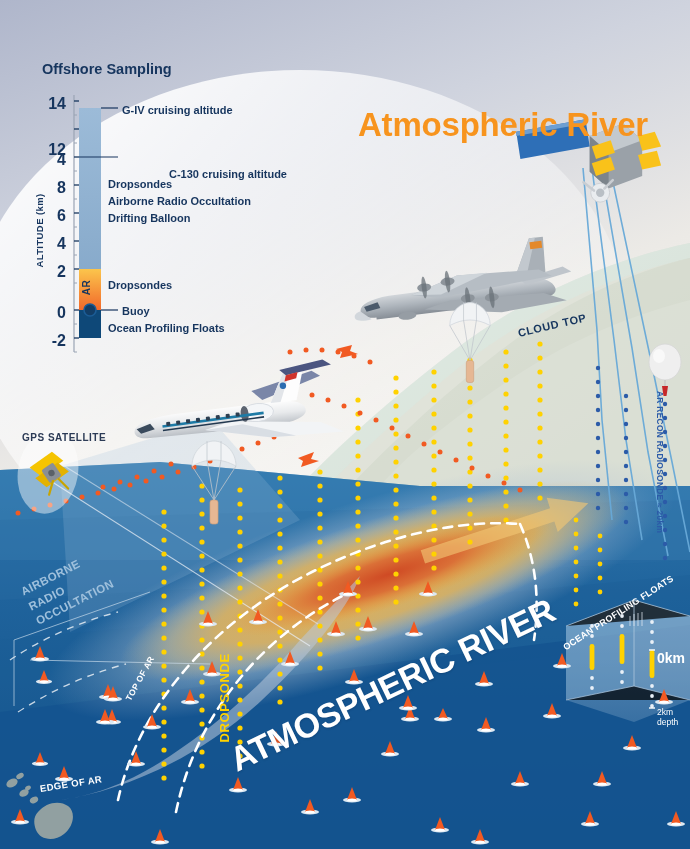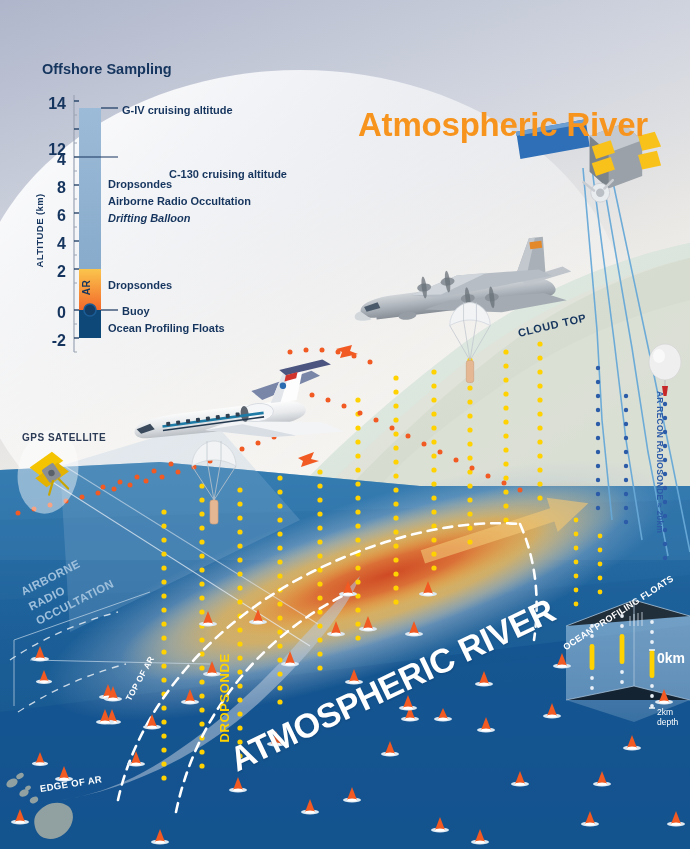--- a/index.html
+++ b/index.html
@@ -1002,21 +1002,21 @@
 <div class="htext axis-num" style="left:44px;top:304px;">0</div>
 <div class="htext axis-num" style="left:40px;top:332px;width:26px;">-2</div>
 
 <div class="htext" id="alt-axis-label">ALTITUDE (km)</div>
 <div class="htext" id="ar-band-text">AR</div>
 
 <div class="htext lgd-label" style="left:122px;top:104px;">G-IV cruising altitude</div>
 <div class="htext lgd-label" style="left:122px;top:168px;margin-left:47px;">C-130 cruising altitude</div>
 <div class="htext lgd-label" style="left:108px;top:178px;">Dropsondes</div>
 <div class="htext lgd-label" style="left:108px;top:195px;">Airborne Radio Occultation</div>
-<div class="htext lgd-label" style="left:108px;top:212px;font-style:italic;">Drifting Balloon</div>
+<div class="htext lgd-label" style="left:108px;top:212px;">Drifting Balloon</div>
 <div class="htext lgd-label" style="left:108px;top:279px;">Dropsondes</div>
 <div class="htext lgd-label" style="left:122px;top:305px;">Buoy</div>
 <div class="htext lgd-label" style="left:108px;top:322px;">Ocean Profiling Floats</div>
 
 <div class="htext" id="lbl-gps">GPS SATELLITE</div>
 <div class="htext" id="lbl-cloudtop">CLOUD TOP</div>
 <div class="htext" id="lbl-aro" style="white-space:pre;">AIRBORNE
 RADIO
 OCCULTATION</div>
 <div class="htext" id="lbl-edge">EDGE OF AR</div>

